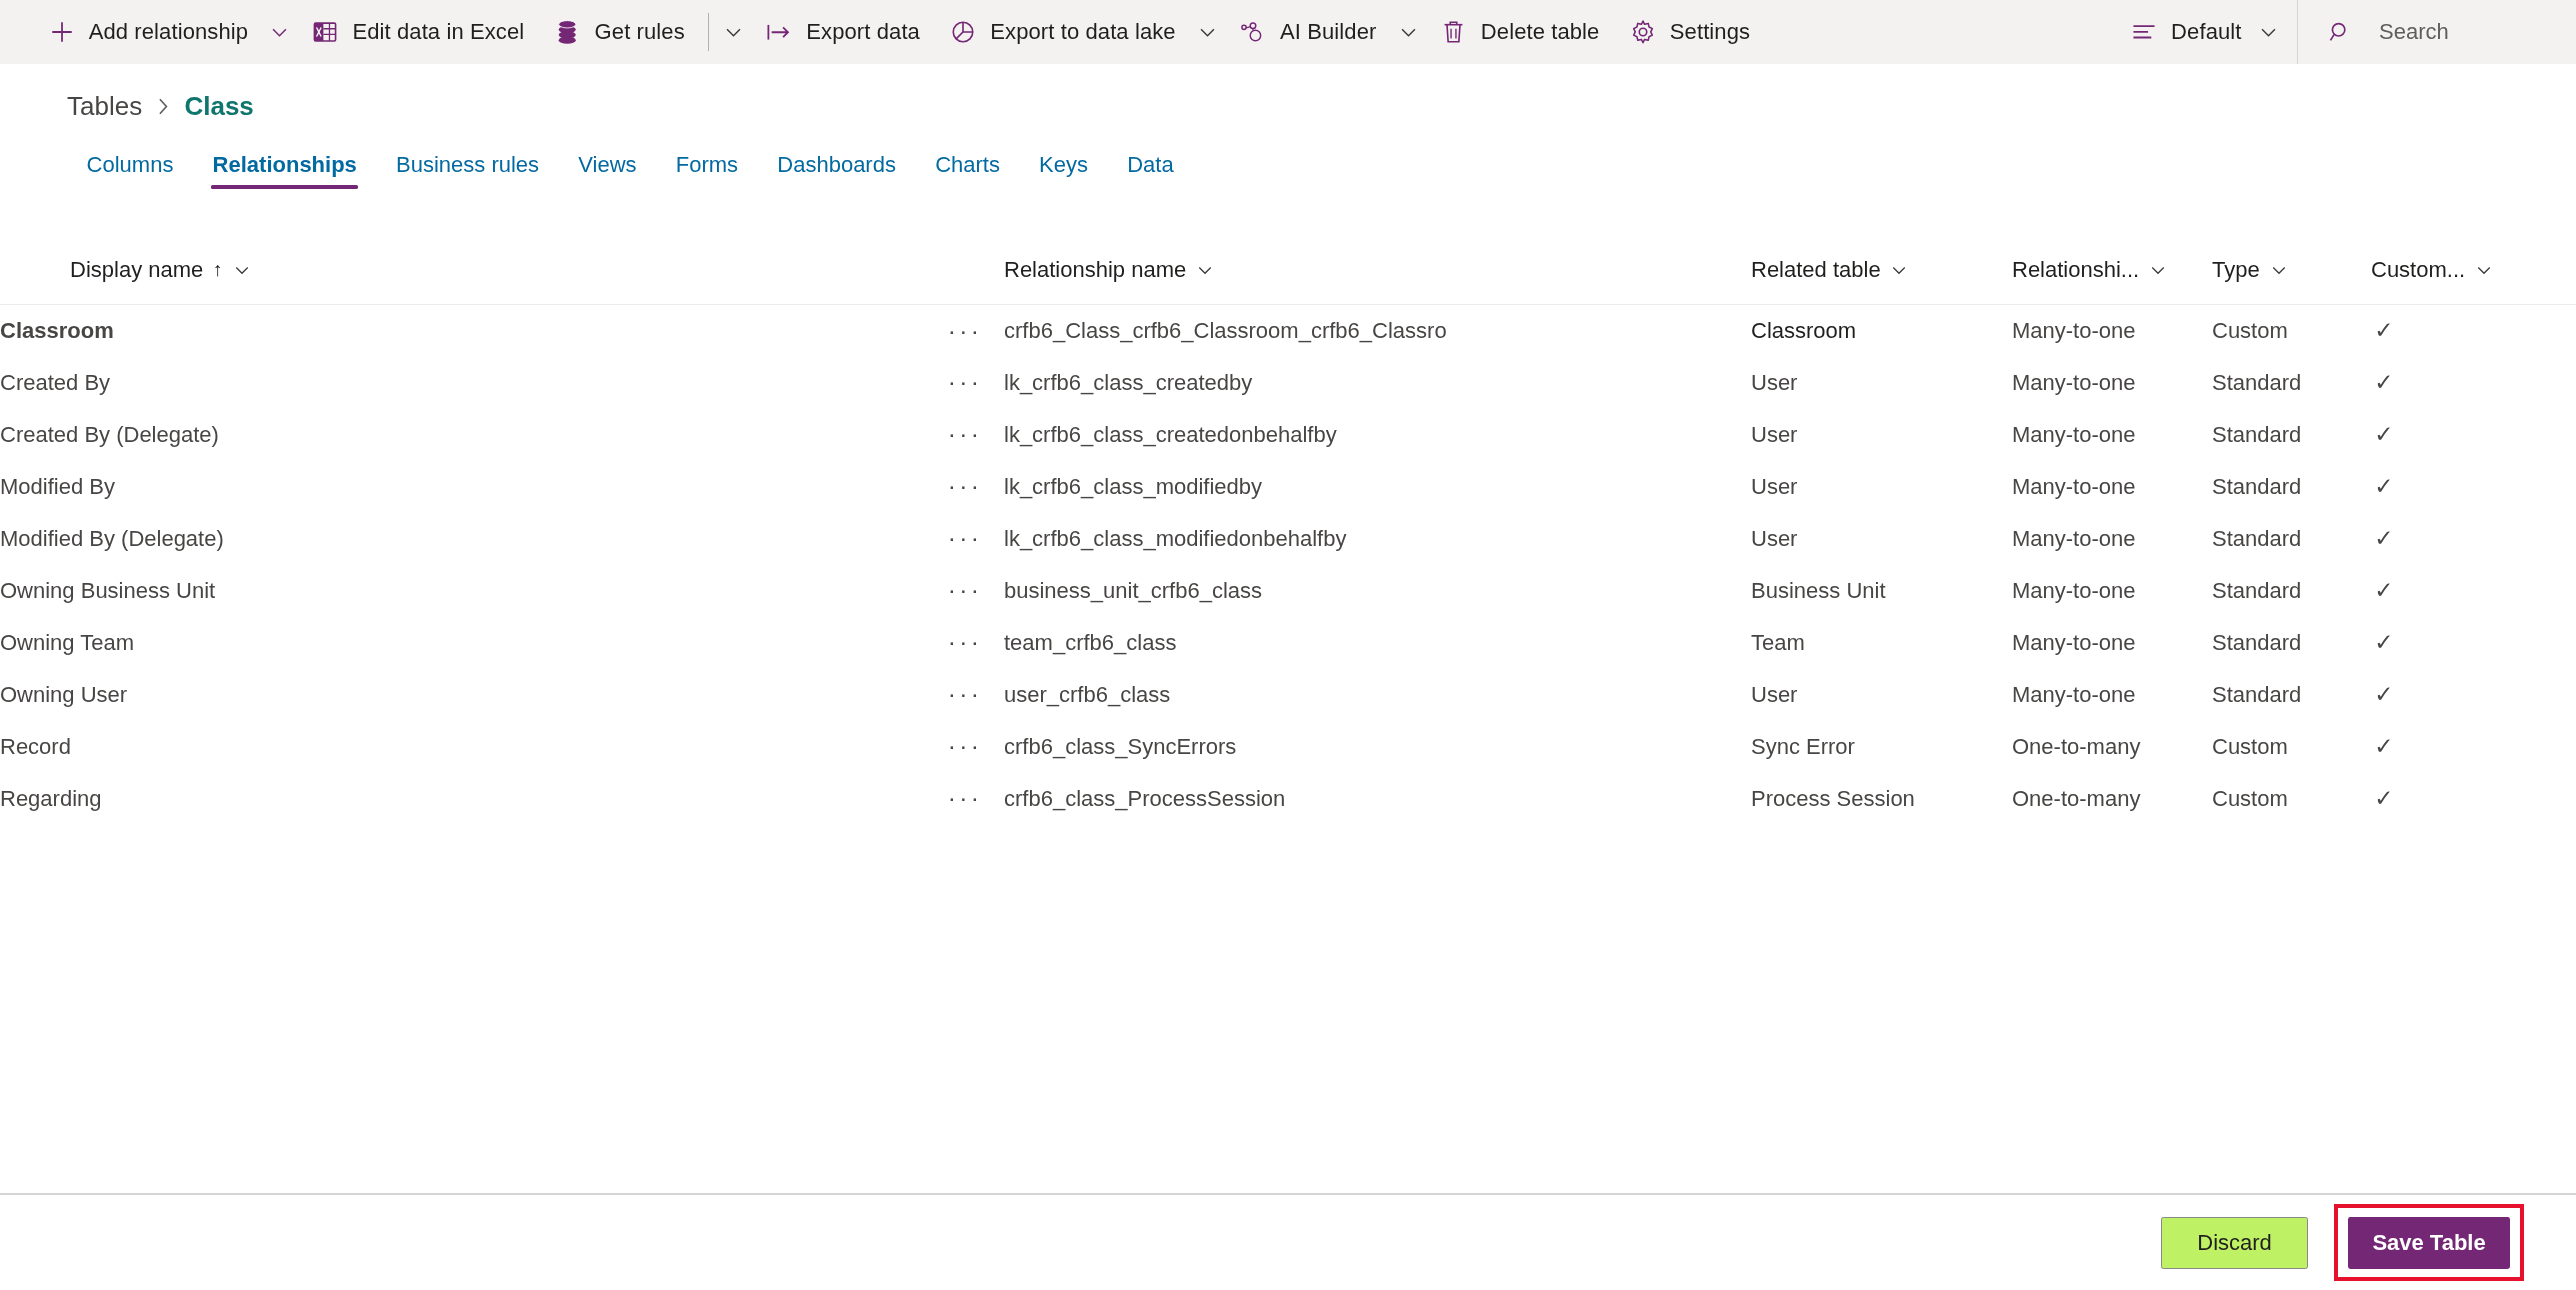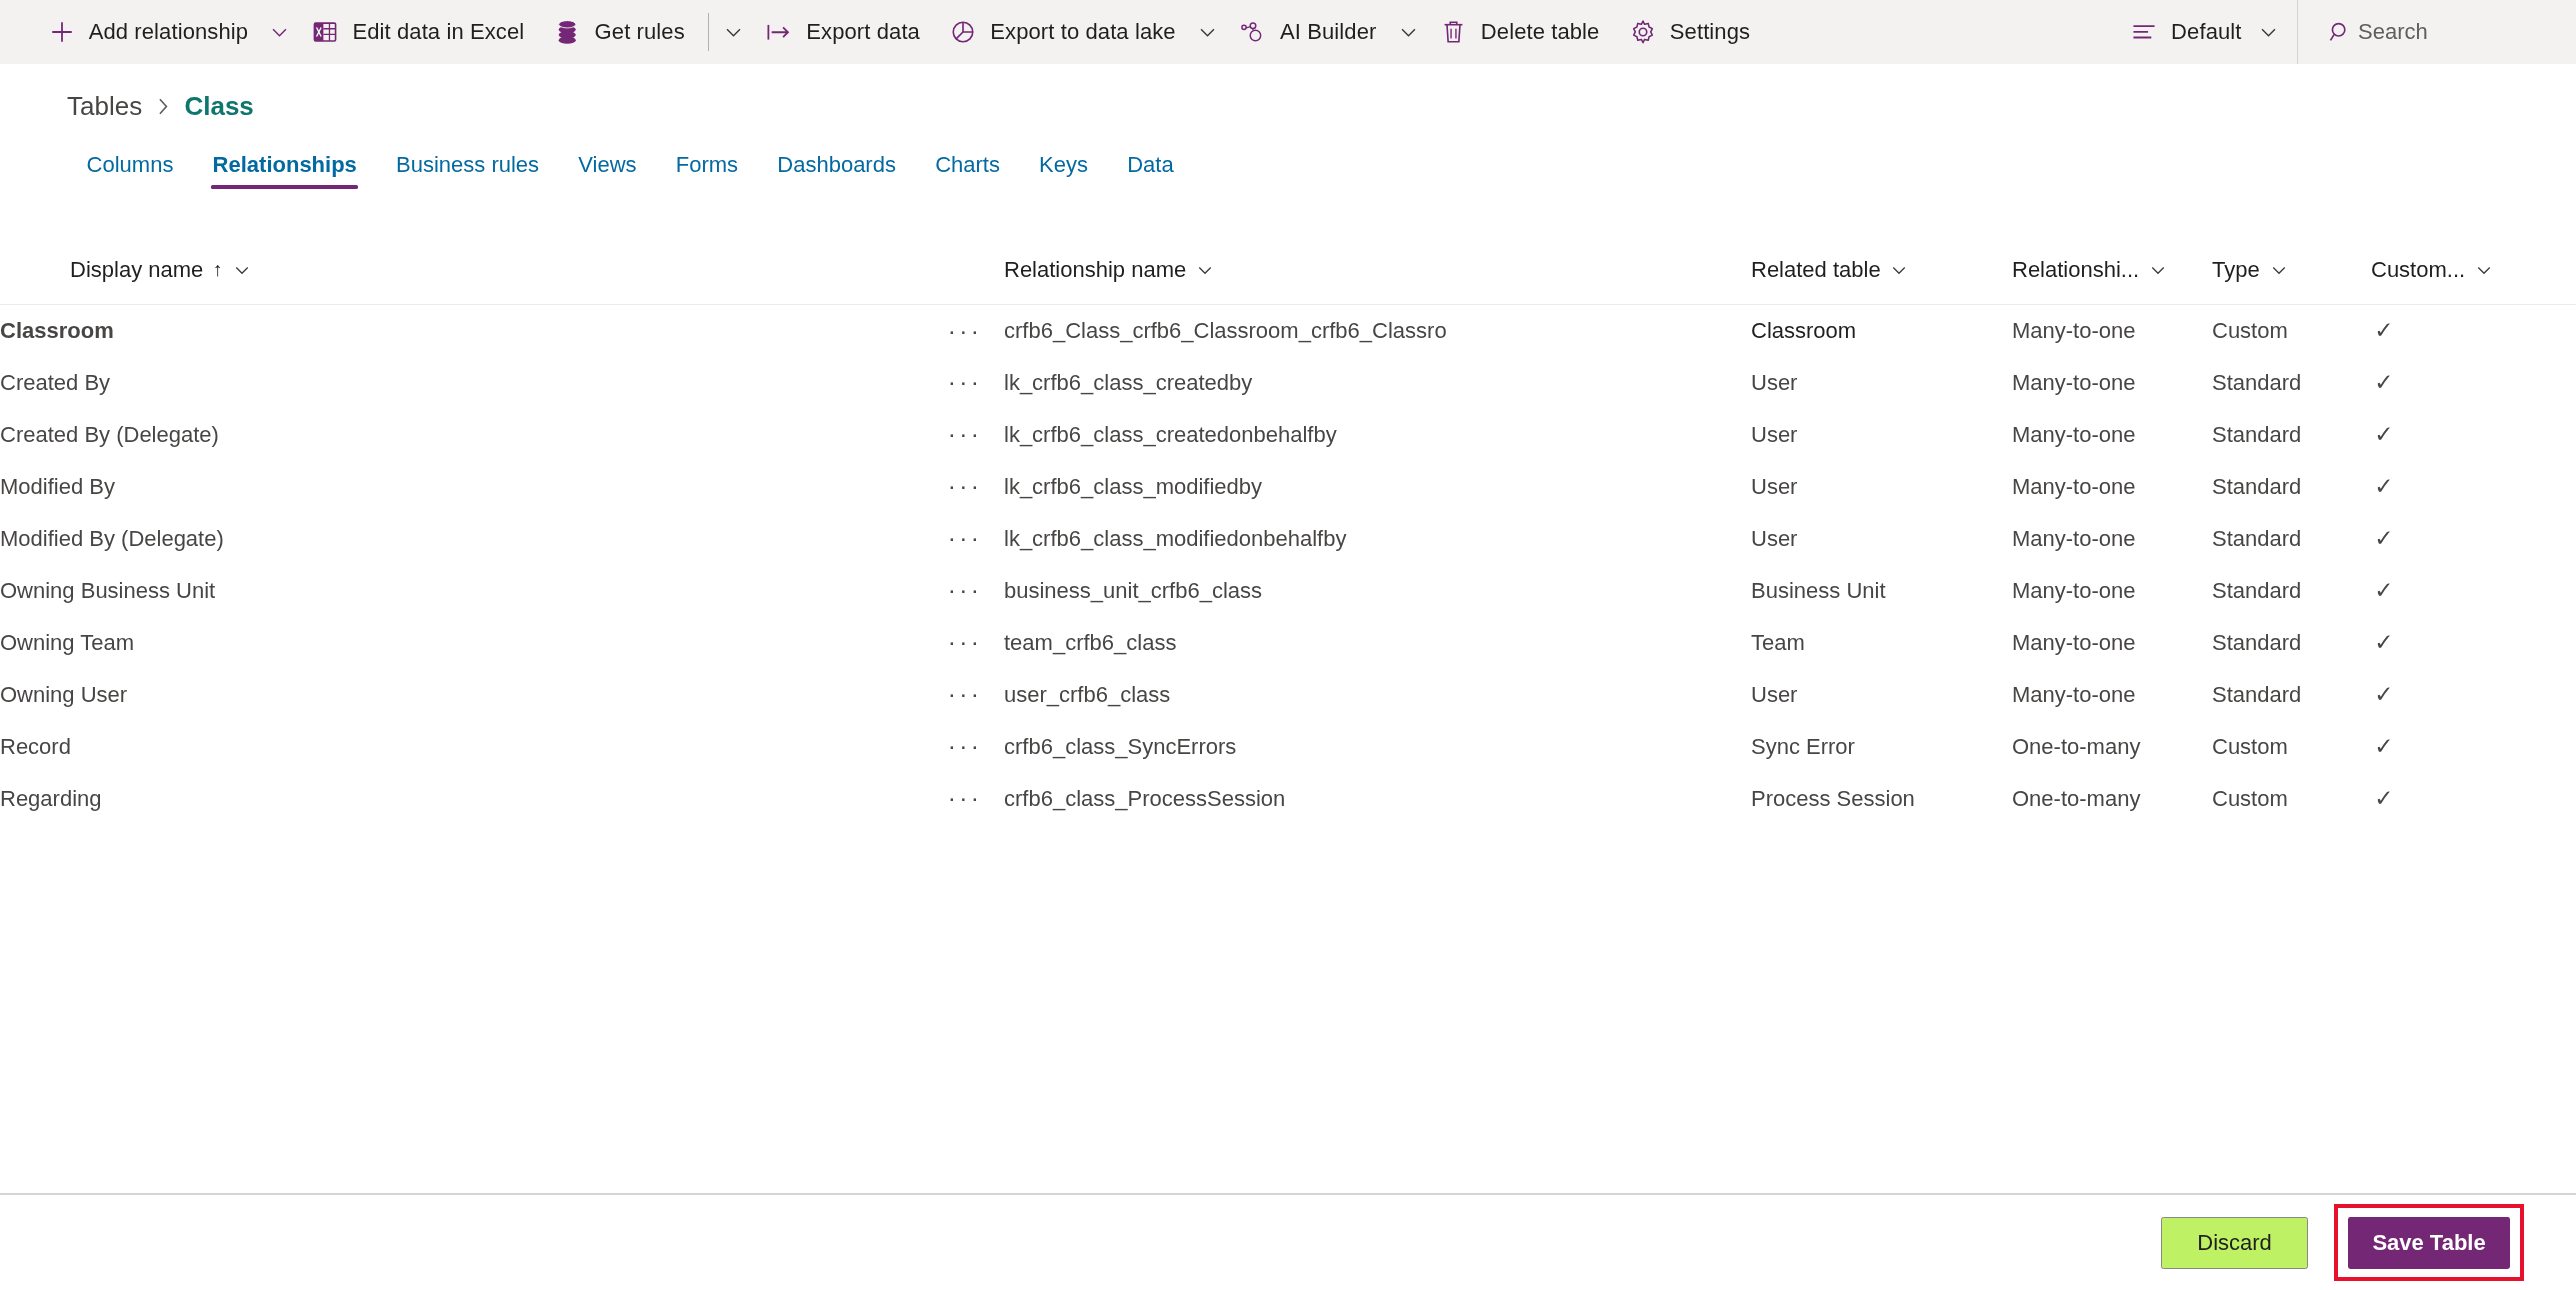--- a/index.html
+++ b/index.html
@@ -50,21 +50,21 @@
     height: 64px; width: 34px; cursor: pointer;
   }
   .cmd-ico { display: flex; align-items: center; justify-content: center; width: 28px; height: 28px; }
   .cmd-sep {
     width: 0.8px; height: 38px; background: #b3b0ad; margin: 0 8.2px;
   }
   .cmd-divider-v {
     width: 0.8px; height: 64px; background: #d6d4d2;
   }
   .search-wrap {
-    display: flex; align-items: center; gap: 4px;
+    display: flex; align-items: center; gap: 25px;
     height: 56px; padding: 0 31px 0 28px; cursor: text;
     min-width: 278px;
   }
   .search-placeholder { font-size: 22px; color: #605e5c; }
 
   
   .page {
     flex: 1 1 auto;
     display: flex;
     flex-direction: column;

